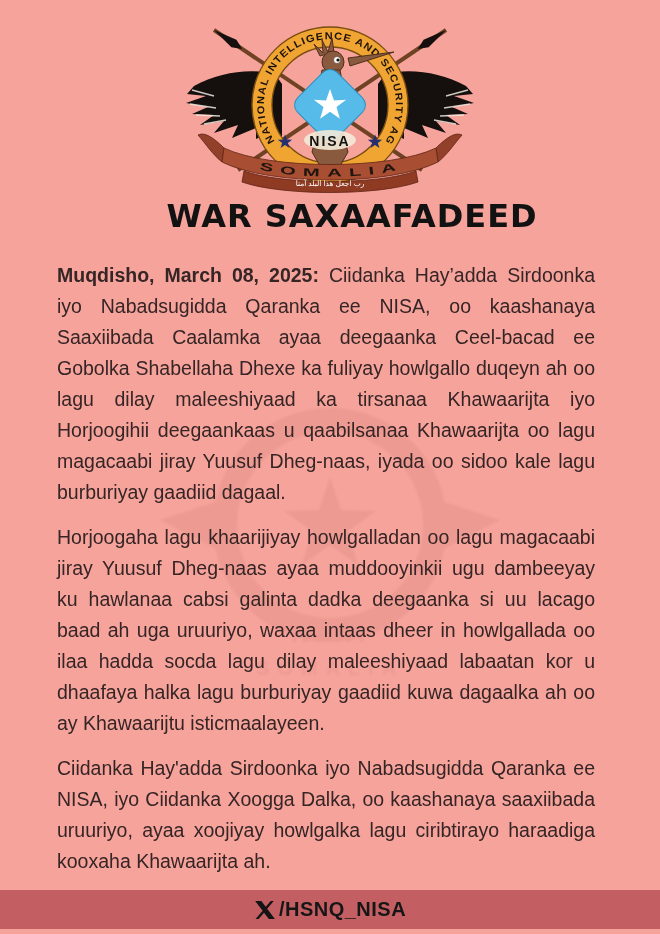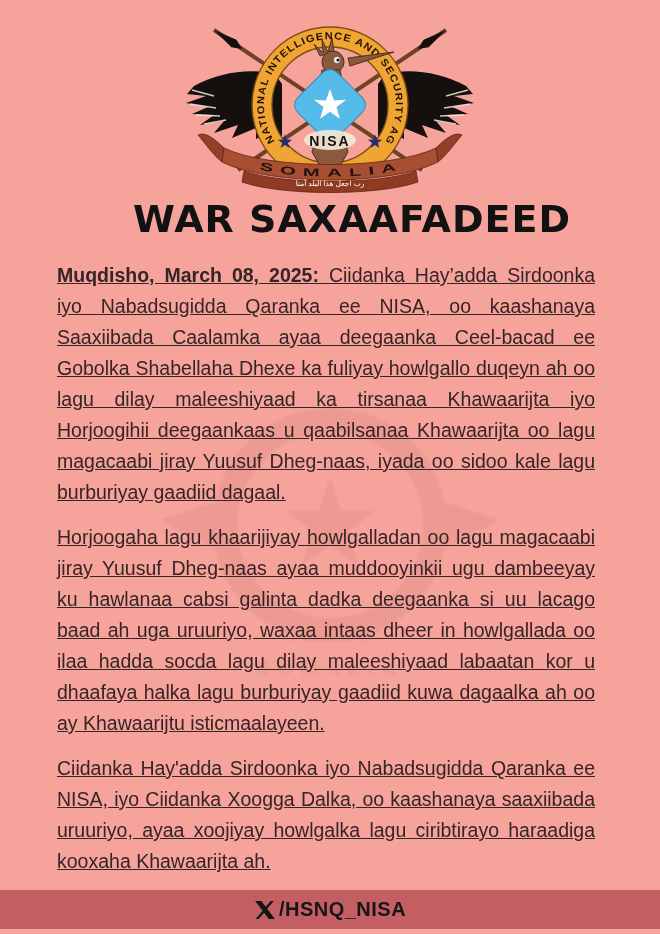--- a/index.html
+++ b/index.html
@@ -11,31 +11,31 @@
 
   
   .emblem { position:absolute; top:8px; left:50%; transform:translateX(-50%); width:320px; height:190px; }
 
   
   .watermark { position:absolute; left:140px; top:395px; width:380px; height:300px;
                opacity:0.07; filter:blur(1.2px); pointer-events:none; }
 
   .press-title {
     position:absolute; top:197px; left:0; right:0; text-align:center;
-    font-size:38px; font-weight:bold; letter-spacing:1px; color:#121212;
+    font-size:32px; font-weight:bold; letter-spacing:1px; color:#121212;
     font-family:"DejaVu Sans","Liberation Sans",sans-serif;
     padding-left:44px;
   }
 
   .content {
     position:absolute; top:260px; left:57px; right:57px;
     font-size:19.5px; line-height:31px; color:#362525;
     text-align:justify;
   }
-  .content p { margin:0 8px 14px 0;text-decoration:underline; }
+  .content p { margin:0 8px 14px 0; }
   .content b { font-weight:bold; }
 
   .end-mark {
     margin-top:14px; text-align:center; font-weight:bold; font-size:19px;
     letter-spacing:0.5px; color:#131313;
   }
 
   .footer-band {
     position:absolute; left:0; right:0; top:890px; height:39px;
     background:#c35f63; display:flex; align-items:center; justify-content:center; gap:3px;

